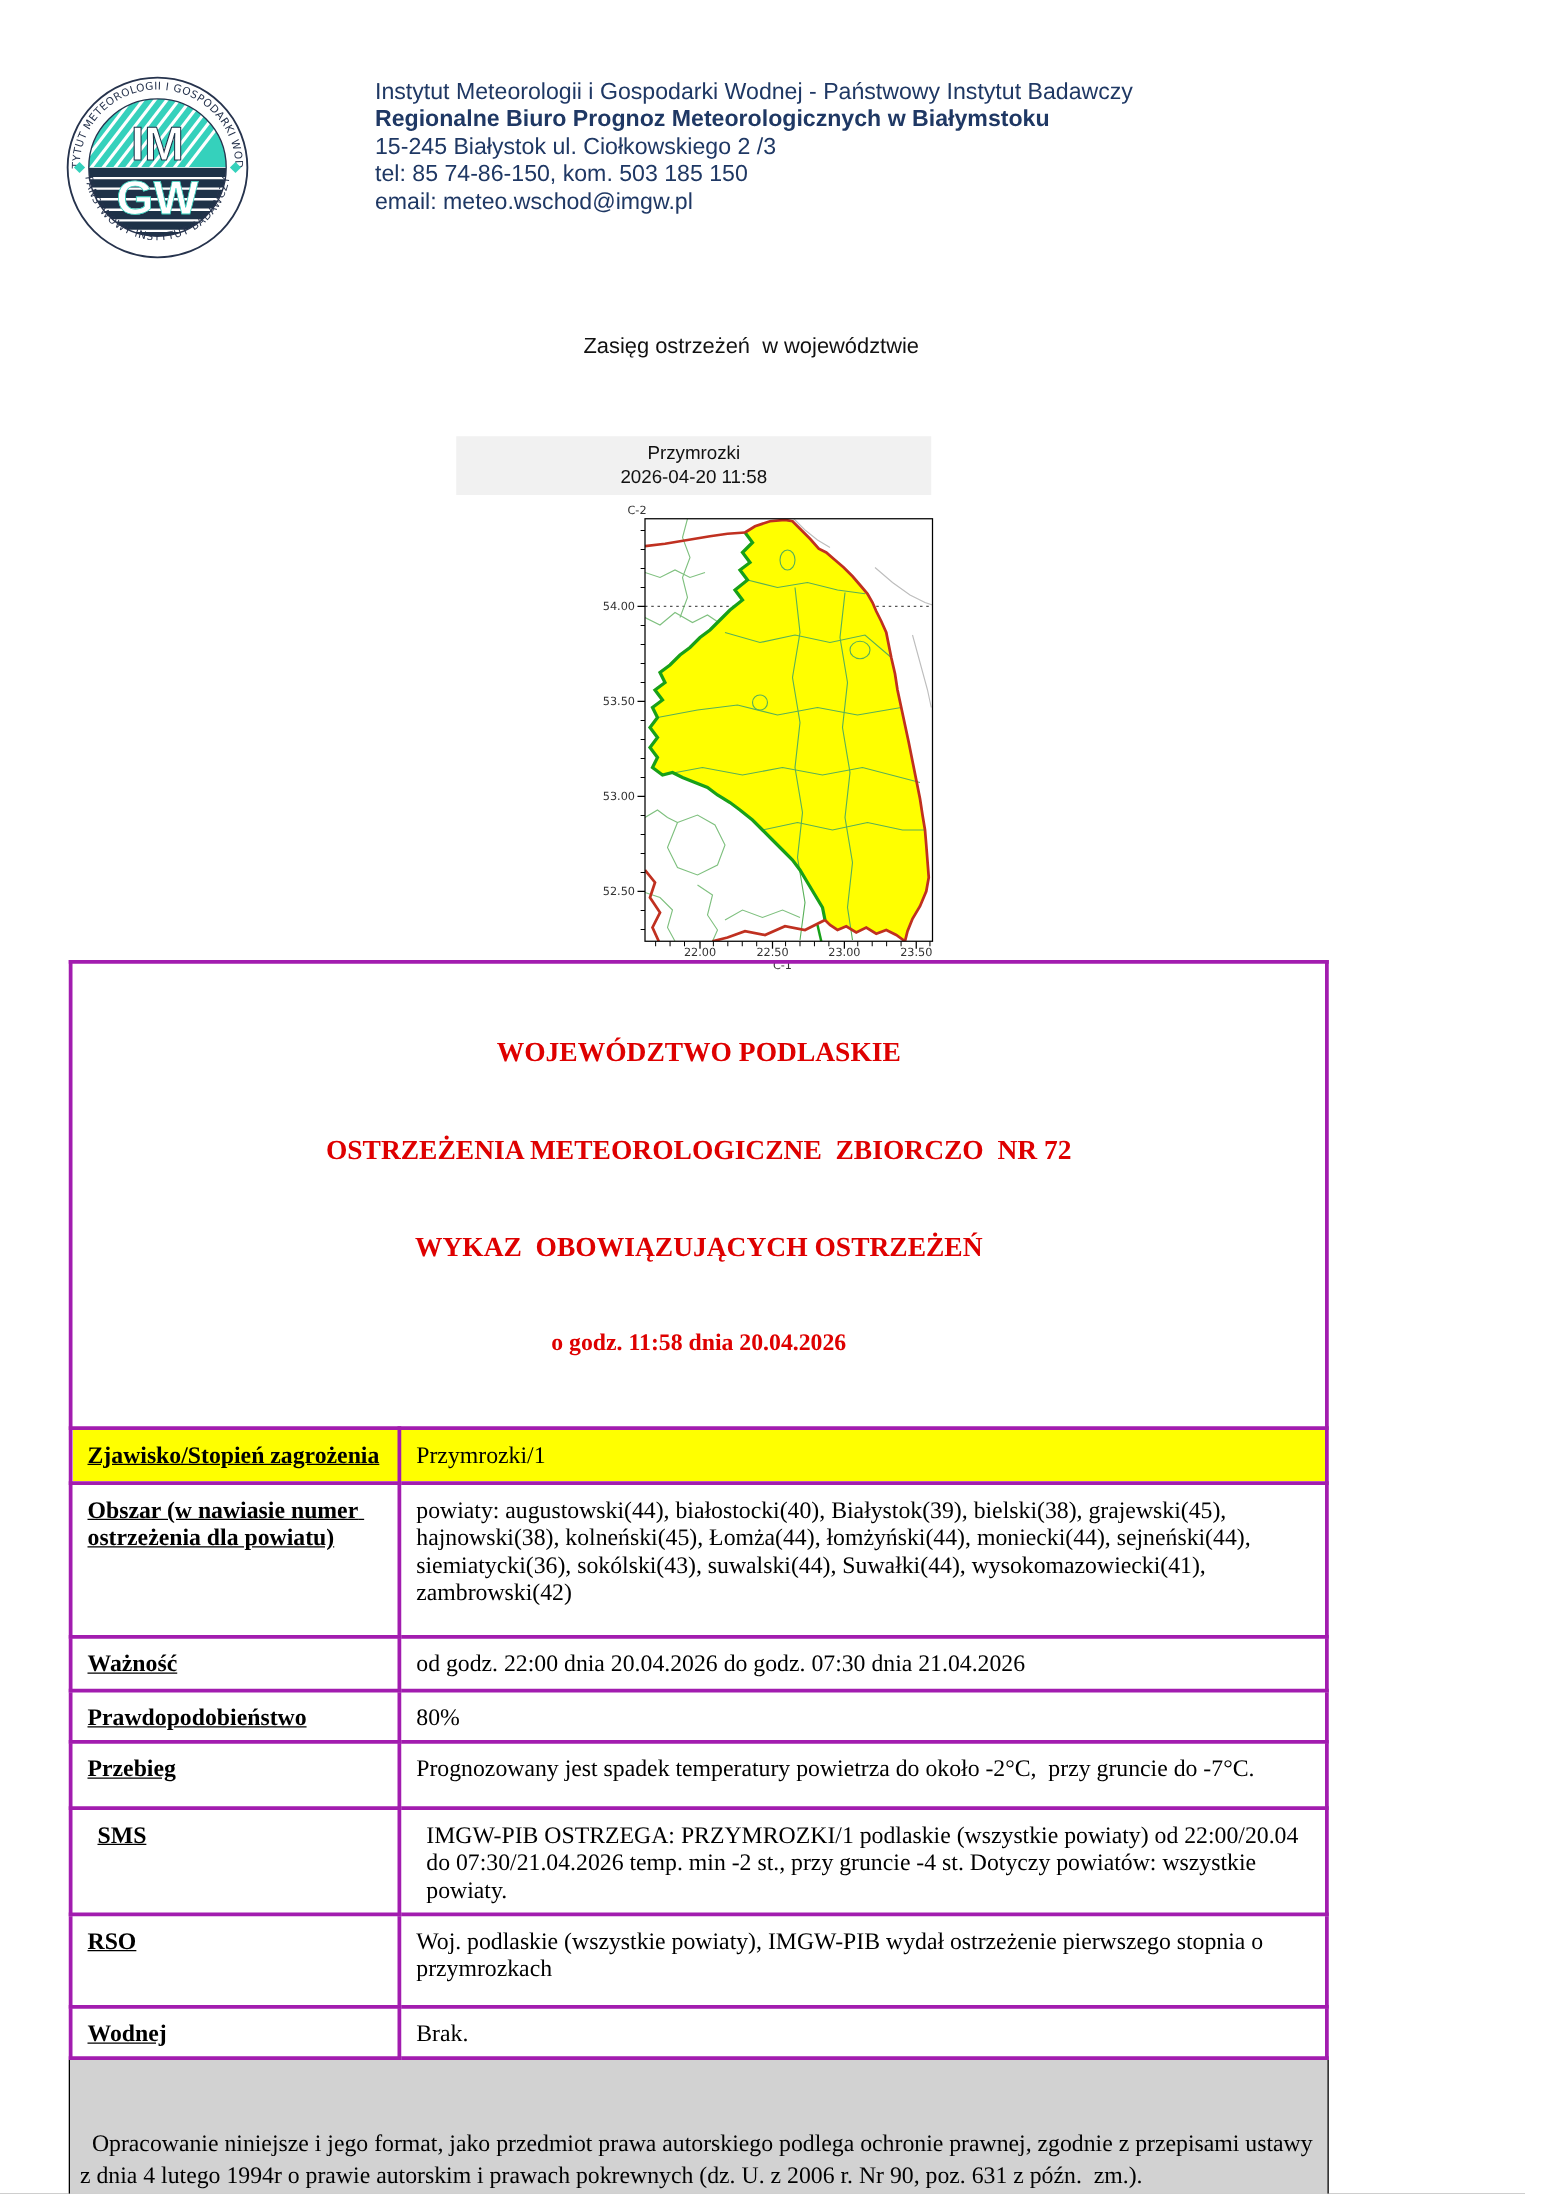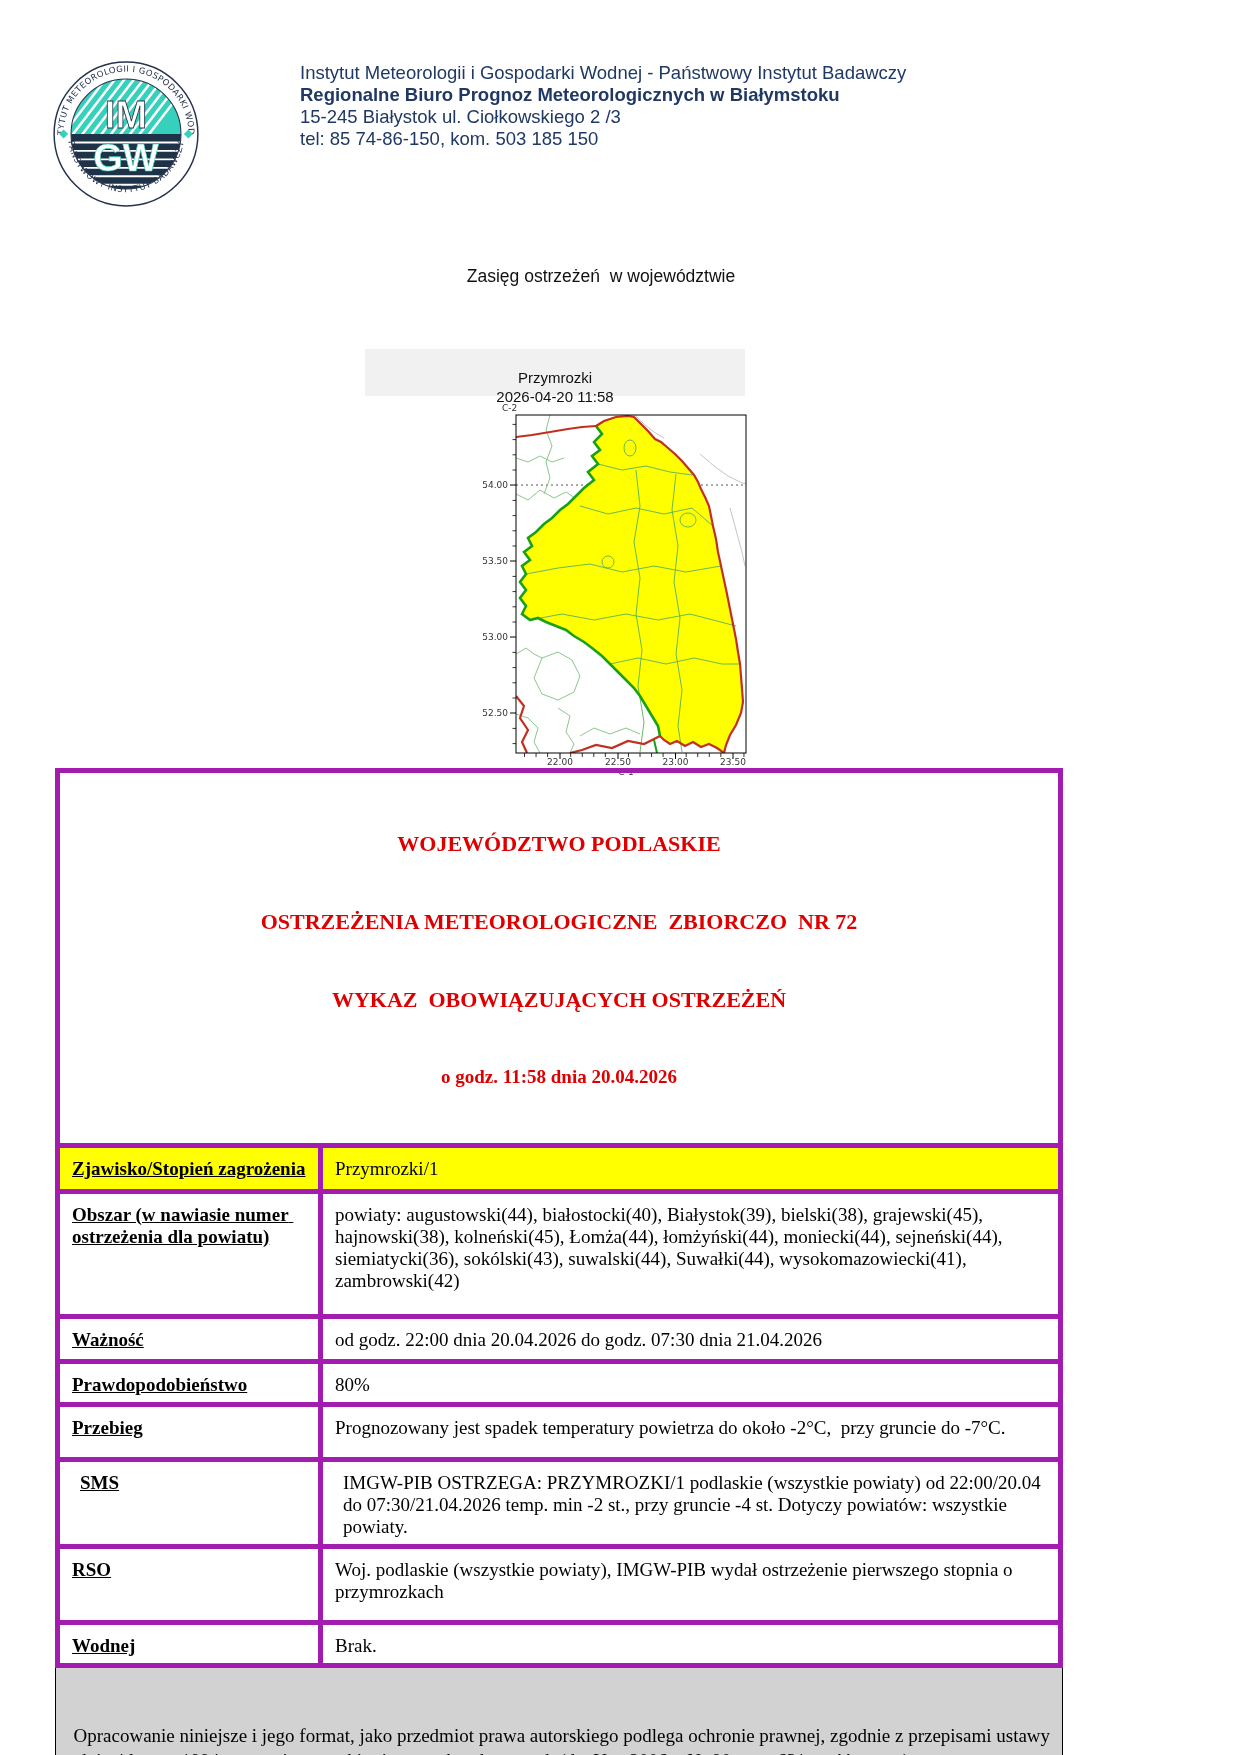--- a/index.html
+++ b/index.html
@@ -10,29 +10,29 @@
   .logo-wrap{position:absolute;left:52px;top:60px;width:148px;height:148px;}
   .hdr-text{position:absolute;left:300px;top:62px;width:763px;text-align:left;
             color:#1f3864;font-size:18.5px;line-height:22px;}
   .hdr-text .bold{font-weight:bold;}
 
   
   .sec-title{position:absolute;left:16px;top:266px;width:1170px;text-align:center;
              font-size:17.5px;color:#111;white-space:pre-wrap;}
   .map-titlebox{position:absolute;left:365px;top:349px;width:380px;height:47px;
                 background:#f1f1f1;text-align:center;font-size:15px;color:#111;
-                padding-top:19px;box-sizing:border-box;line-height:19px;}
+                padding-top:4px;box-sizing:border-box;line-height:19px;}
   .map-svg{position:absolute;left:430px;top:396px;width:340px;height:384px;
            font-family:"DejaVu Sans",sans-serif;pointer-events:none;}
 
   
   .bulletin{position:absolute;left:55px;top:768px;width:1008px;}
   table.warn{border-collapse:collapse;width:100%;table-layout:fixed;
              font-family:"Liberation Serif",serif;font-size:19px;color:#000;}
-  table.warn td{border:5px solid #a21caf;vertical-align:top;padding:10px 12px 6px 12px;
+  table.warn td{border:3px solid #a21caf;vertical-align:top;padding:10px 12px 6px 12px;
                 white-space:pre-wrap;overflow:hidden;}
   table.warn{border:2px solid #000;}
   td.ttl{border-bottom:1px solid #000;text-align:center;height:118px;padding-top:12px;}
   .ttl-line{font-weight:bold;font-size:22px;line-height:34px;color:#de0000;white-space:pre-wrap;}
   .ttl-line.small{font-size:19px;line-height:32px;}
   col.c1{width:263px;}
   td.lbl{font-weight:bold;text-decoration:underline;}
   tr.hl td{background:#ffff00;}
   tr.r-hl td{height:25px;}
   tr.r-obszar td{height:104px;}
@@ -103,20 +103,21 @@
       <rect x="8" y="67" width="6" height="6" fill="#35d1bc" transform="rotate(45 11 70)"></rect>
       <rect x="126" y="67" width="6" height="6" fill="#35d1bc" transform="rotate(45 129 70)"></rect>
     </svg>
   </div>
 
   <div class="hdr-text">
     <div>Instytut Meteorologii i Gospodarki Wodnej - Państwowy Instytut Badawczy</div>
     <div class="bold">Regionalne Biuro Prognoz Meteorologicznych w Białymstoku</div>
     <div>15-245 Białystok ul. Ciołkowskiego 2 /3</div>
     <div>tel: 85 74-86-150, kom. 503 185 150</div>
+    <div>email: meteo.wschod@imgw.pl</div>
   </div>
 
   <div class="sec-title">Zasięg ostrzeżeń  w województwie</div>
 
   <div class="map-titlebox">
     <div>Przymrozki</div>
     <div>2026-04-20 11:58</div>
   </div>
 
   <svg class="map-svg" viewBox="0 0 340 384">

